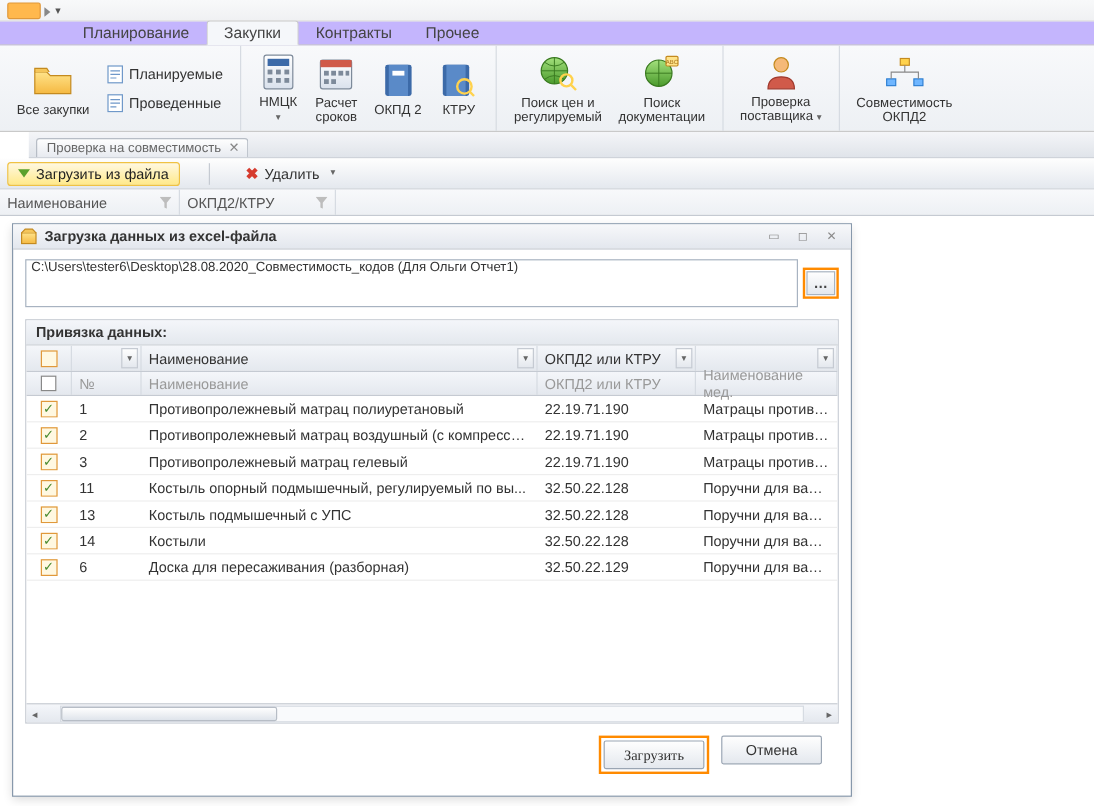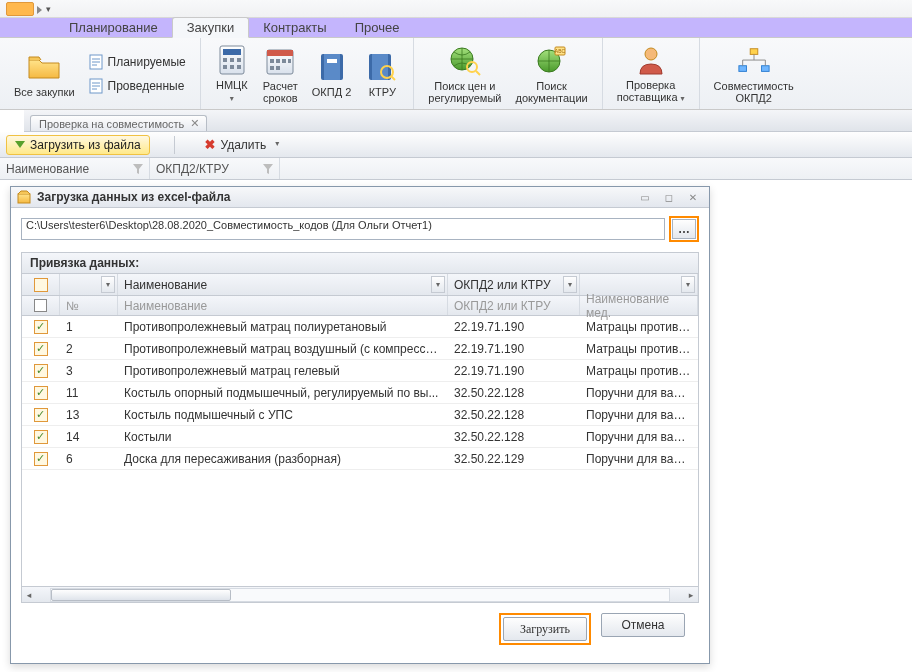--- a/index.html
+++ b/index.html
@@ -46,21 +46,21 @@
 
 
 .dialog { position: absolute; left: 10px; top: 186px; width: 700px; height: 478px; background: #fff; border: 1px solid #8798ab; box-shadow: 0 3px 8px rgba(0,0,0,0.15); display:flex; flex-direction:column; }
 .dlg-title { display:flex; align-items:center; justify-content:space-between; background: linear-gradient(#f7f8fa,#e3e7ee); border-bottom:1px solid #c5cad2; padding:3px 6px; font-size:12px; }
 .dlg-title-left { display:flex; gap:6px; font-weight:bold; color:#333; }
 .dlg-title-btns { display:flex; gap:4px; }
 .dlg-title-btns span { width:20px; height:14px; display:flex;align-items:center;justify-content:center;border:1px solid transparent;border-radius:2px;color:#888;font-size:10px;cursor:pointer; }
 
 .dlg-body { padding: 8px 10px; flex:1; display:flex; flex-direction:column; }
 .pathrow { display:flex; align-items:center; gap:4px; font-size:12px; }
-.pathrow .inp { flex:1; height:22px; border:1px solid #a8b3c1; background:#fff; padding:0 4px; font-size:11px; color:#333; overflow:hidden; white-space:nowrap; }
+.pathrow .inp { flex:1; height:40px; border:1px solid #a8b3c1; background:#fff; padding:0 4px; font-size:11px; color:#333; overflow:hidden; white-space:nowrap; }
 .browse-highlight { border:2px solid #ff8a00; padding:1px; display:inline-flex; }
 .browse-btn { width:24px; height:20px; background:linear-gradient(#fefefe,#e4e8ee); border:1px solid #a8b3c1; display:flex;align-items:center;justify-content:center; cursor:pointer; font-weight:bold; color:#444; }
 
 .groupbox { margin-top:10px; border:1px solid #c5cad2; flex:1; display:flex; flex-direction:column; }
 .groupbox-title { background: linear-gradient(#f4f6fa,#e4e8ee); padding:3px 8px; font-size:12px; font-weight:bold; color:#333; border-bottom:1px solid #c5cad2; }
 
 
 .grid { flex:1; display:flex; flex-direction:column; overflow:hidden; }
 .grid-head1 { display:flex; background: linear-gradient(#f4f6fa,#e4e8ee); border-bottom:1px solid #c5cad2; height:22px; }
 .grid-head2 { display:flex; background: linear-gradient(#f4f6fa,#e4e8ee); border-bottom:1px solid #c5cad2; height:20px; }

